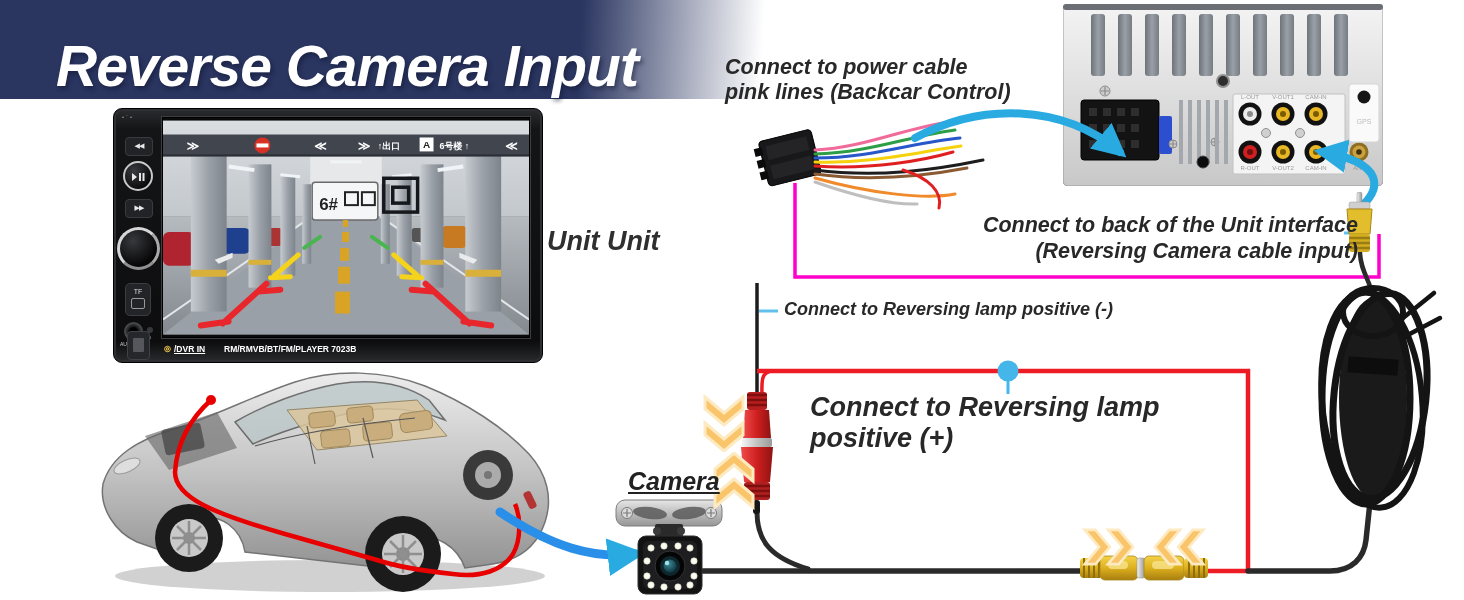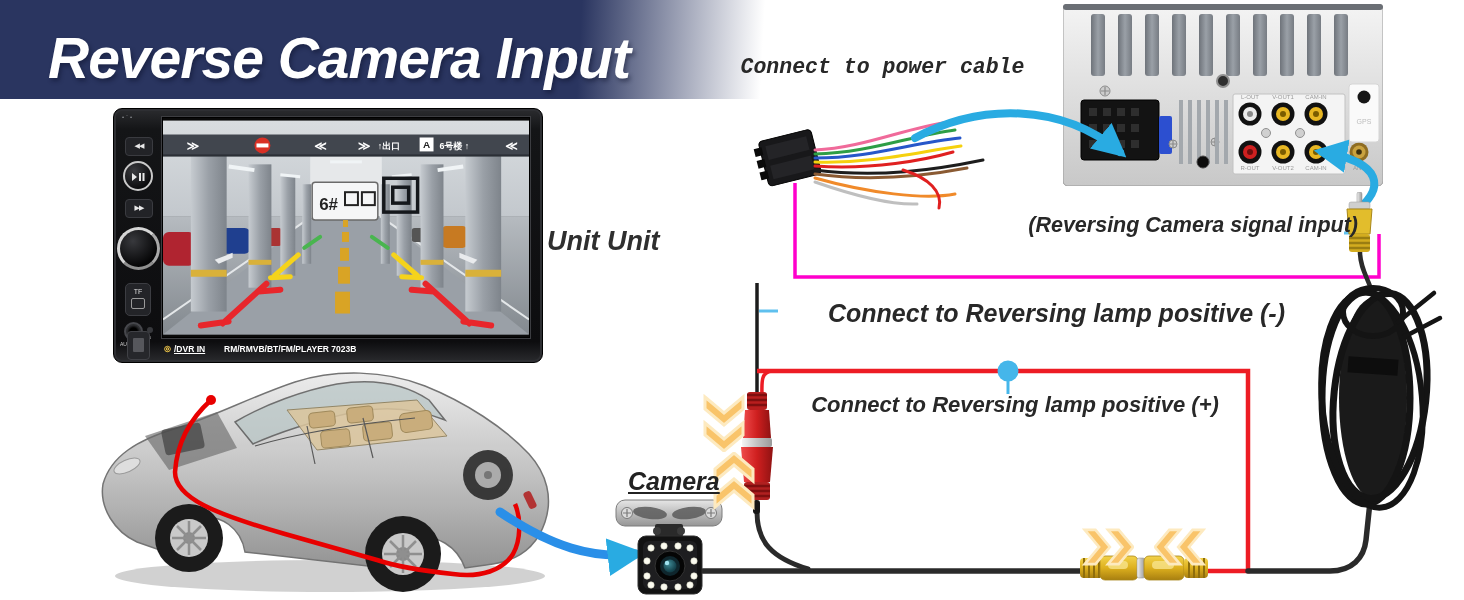--- a/index.html
+++ b/index.html
@@ -2,29 +2,29 @@
 <html><head>
 <meta charset="utf-8">
 <style>
   html,body{margin:0;padding:0;background:#fff;}
   body{width:1464px;height:600px;position:relative;overflow:hidden;
        font-family:"Liberation Sans",sans-serif;}
   .abs{position:absolute;}
   
   .banner{left:0;top:0;width:792px;height:99px;z-index:3;
     background:linear-gradient(93deg,#2a3560 0%,#2a3560 73%,rgba(42,53,96,0) 96%);}
-  .banner h1{margin:8px;padding:10px 0 0 40px;font-size:57px;line-height:80px;
+  .banner h1{margin:16px;padding:10px 0 0 40px;font-size:57px;line-height:80px;
     font-style:italic;font-weight:bold;color:#fff;letter-spacing:-1px;
     text-shadow:2px 3px 4px rgba(10,16,40,.45);}
   
   .ann{font-style:italic;font-weight:bold;color:#282828;z-index:8;}
-  .t-power{left:725px;top:55px;width:315px;text-align:center;font-size:21.5px;line-height:25px;font-family:Liberation Mono, monospace;}
+  .t-power{left:725px;top:55px;width:315px;text-align:left;font-size:21.5px;line-height:25px;}
   .t-iface{left:970px;top:212px;width:388px;text-align:right;font-size:21.5px;line-height:26px;}
-  .t-neg{left:828px;top:299px;font-size:25px;}
-  .t-pos{left:810px;top:392px;width:410px;text-align:center;font-size:22px;}
+  .t-neg{left:784px;top:299px;font-size:18px;}
+  .t-pos{left:810px;top:392px;width:410px;text-align:left;font-size:27px;}
   .t-headunit{left:547px;top:226px;font-size:27px;color:#2f2f2f;}
   .t-camera{left:628px;top:467px;font-size:25px;color:#222;text-decoration:underline;}
   
   .head-unit{left:113px;top:108px;width:428px;height:253px;z-index:2;
     background:linear-gradient(180deg,#2b2c2f 0%,#141517 8%,#0d0d0f 92%,#2a2b2e 100%);
     border:1px solid #000;border-radius:9px;box-shadow:inset 0 0 0 2px #2e2f33;}
   .hu-strip{position:absolute;left:0;top:0;width:48px;height:100%;}
   .hu-btn{position:absolute;left:11px;width:26px;height:17px;background:#222327;
     border:1px solid #3a3b40;border-radius:4px;color:#e8e8e8;font-size:7px;
     text-align:center;line-height:16px;letter-spacing:-1px;}
@@ -531,20 +531,22 @@
   <path d="M2,3 L21,19 L40,3 L40,15 L21,31 L2,15 Z" fill="#f9c46a" stroke="#fdeac0" stroke-width="3"></path>
   <path d="M2,29 L21,45 L40,29 L40,41 L21,57 L2,41 Z" fill="#f9c46a" stroke="#fdeac0" stroke-width="3"></path>
 </svg>
 <svg class="abs chev" style="left:1160px;top:521px;transform:rotate(90deg)" width="40" height="52" viewBox="0 0 42 58">
   <path d="M2,3 L21,19 L40,3 L40,15 L21,31 L2,15 Z" fill="#f9c46a" stroke="#fdeac0" stroke-width="3"></path>
   <path d="M2,29 L21,45 L40,29 L40,41 L21,57 L2,41 Z" fill="#f9c46a" stroke="#fdeac0" stroke-width="3"></path>
 </svg>
 
 <div class="abs ann t-power">
   <div>Connect to power cable</div>
+  <div>pink lines (Backcar Control)</div>
 </div>
 <div class="abs ann t-iface">
-  <div>(Reversing Camera signal input)</div>
+  <div>Connect to back of the Unit interface</div>
+  <div>(Reversing Camera cable input)</div>
 </div>
 <div class="abs ann t-neg">Connect to Reversing lamp positive (-)</div>
 <div class="abs ann t-pos">Connect to Reversing lamp positive (+)</div>
 <div class="abs ann t-headunit">Unit Unit</div>
 <div class="abs ann t-camera">Camera</div>
 
 </body></html>

